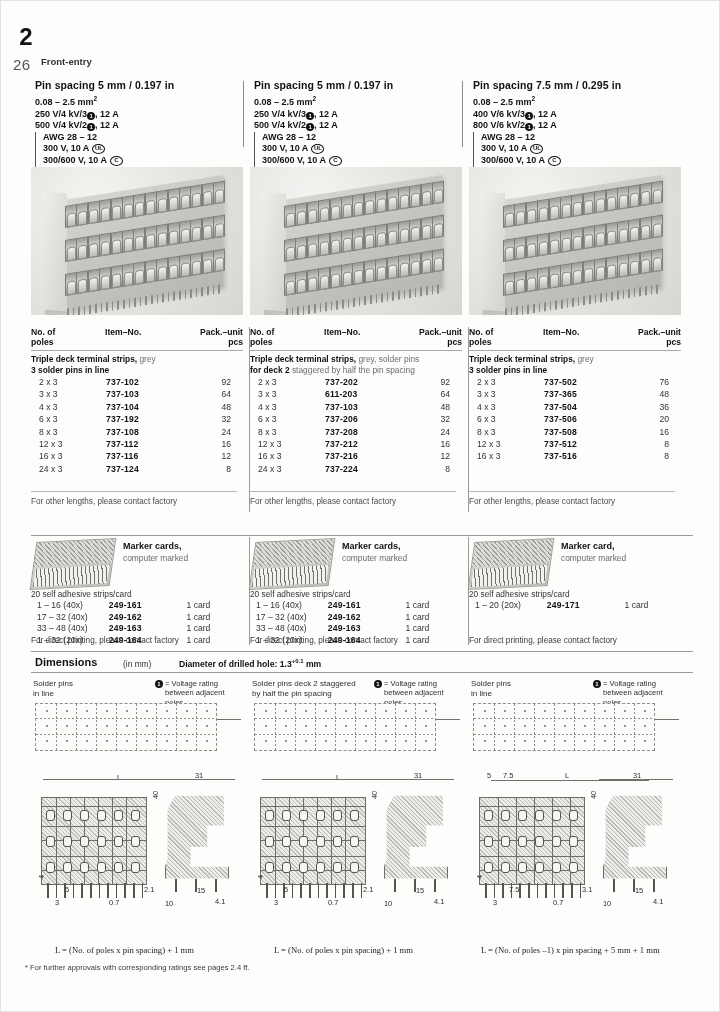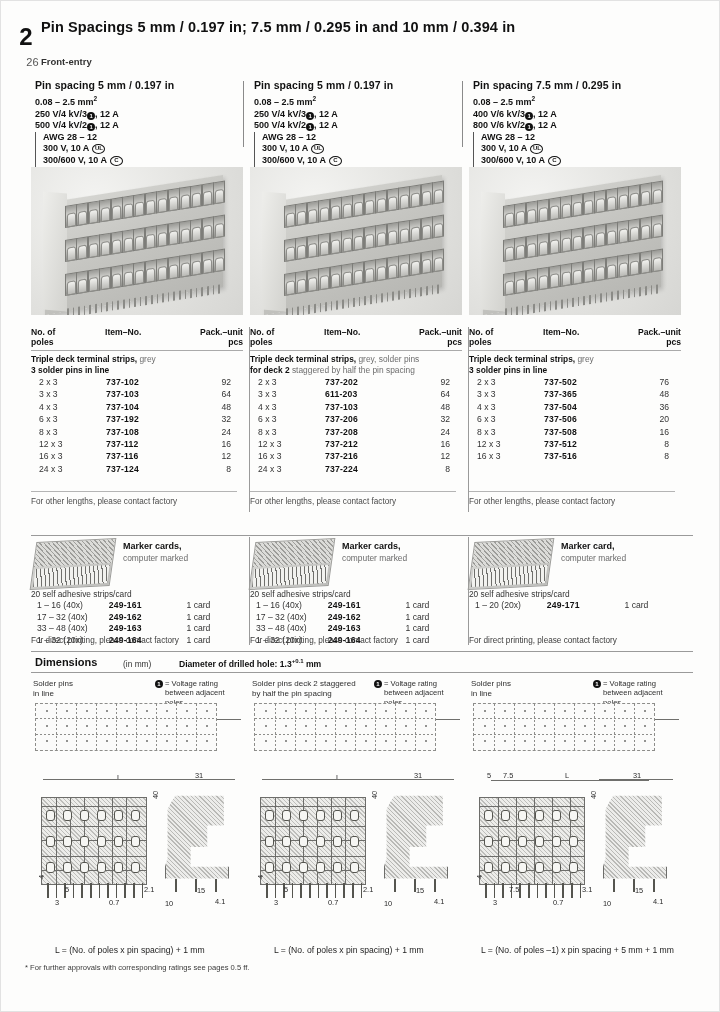--- a/index.html
+++ b/index.html
@@ -15,22 +15,22 @@
     border:1px solid #e2e2e2;
     box-sizing:border-box;
   }
   
   .header{position:absolute;left:0;top:0;width:720px;height:62px;}
   .chapnum{
     position:absolute;left:12px;top:24px;width:26px;text-align:center;
     font-size:24px;font-weight:700;line-height:1;color:#111;
   }
   .pagenum{
-    position:absolute;left:12px;top:55px;width:26px;text-align:right;
-    font-size:11px;color:#555;letter-spacing:.3px;
+    position:absolute;left:12px;top:55px;width:26px;text-align:left;
+    font-size:15px;color:#555;letter-spacing:.3px;
   }
   .h-title{
     position:absolute;left:40px;top:18px;width:660px;
     font-size:14.5px;font-weight:700;line-height:17px;color:#111;
     letter-spacing:.1px;
   }
   .h-sub{
     position:absolute;left:40px;top:55px;font-size:9.5px;font-weight:600;color:#333;
   }
   
@@ -202,35 +202,34 @@
     border:1px solid #6d6d6a;
     clip-path:polygon(4% 18%,10% 10%,16% 3%,92% 3%,92% 36%,66% 36%,66% 60%,40% 60%,40% 82%,100% 82%,100% 95%,0 95%,0 82%,4% 72%);
   }
   .pf-pins{position:absolute;left:12px;top:96px;width:52px;height:14px;}
   .pf-pins i{position:absolute;top:0;width:1.8px;height:13px;background:#55554f;display:block;}
   .dimtxt{position:absolute;font-size:7.4px;color:#2a2a2a;white-space:nowrap;}
   .dimtxt.rot{transform:rotate(-90deg);transform-origin:left top;}
   .dimline{position:absolute;background:#6f6f6c;}
   .dimline.h{height:1px;}
   .formula{
-    position:absolute;top:944px;font-size:8.6px;color:#1d1d1d;white-space:nowrap;
+    position:absolute;top:944px;font-size:8.6px;color:#1d1d1d;white-space:nowrap;font-family:Liberation Serif, serif;
   }
   .f1{left:54px;} .f2{left:273px;} .f3{left:480px;}
   .footnote{position:absolute;left:24px;top:962px;font-size:7.6px;color:#3a3a3a;}
 </style>
 </head>
 <body>
 
 <div class="page">
 
   <div class="header">
     <div class="chapnum">2</div>
     <div class="pagenum">26</div>
     <div class="h-title">
-      <div>Pin Spacings 5 mm / 0.197 in; 7.5 mm / 0.295 in and 10 mm / 0.394 in</div>
     </div>
     <div class="h-sub">Front-entry</div>
   </div>
 
   <div class="specrow">
 
     <div class="specbox b1">
       <div class="sp-title">Pin spacing 5 mm / 0.197 in</div>
       <div class="sp-grid">
         <div class="sp-col sp-left">
@@ -1325,15 +1324,15 @@
       <div class="dimtxt" style="left:166px;top:207px">15</div>
       <div class="dimtxt" style="left:134px;top:220px">10</div>
       <div class="dimtxt" style="left:184px;top:218px">4.1</div>
     </div>
   </div>
 
   <div class="formula f1">L = (No. of poles x pin spacing) + 1 mm</div>
   <div class="formula f2">L = (No. of poles x pin spacing) + 1 mm</div>
   <div class="formula f3">L = (No. of poles –1) x pin spacing + 5 mm + 1 mm</div>
 
-  <div class="footnote">* For further approvals with corresponding ratings see pages 0.5 ff.</div>
+  <div class="footnote">* For further approvals with corresponding ratings see pages 2.4 ff.</div>
 
 </div>
 
 </body></html>

